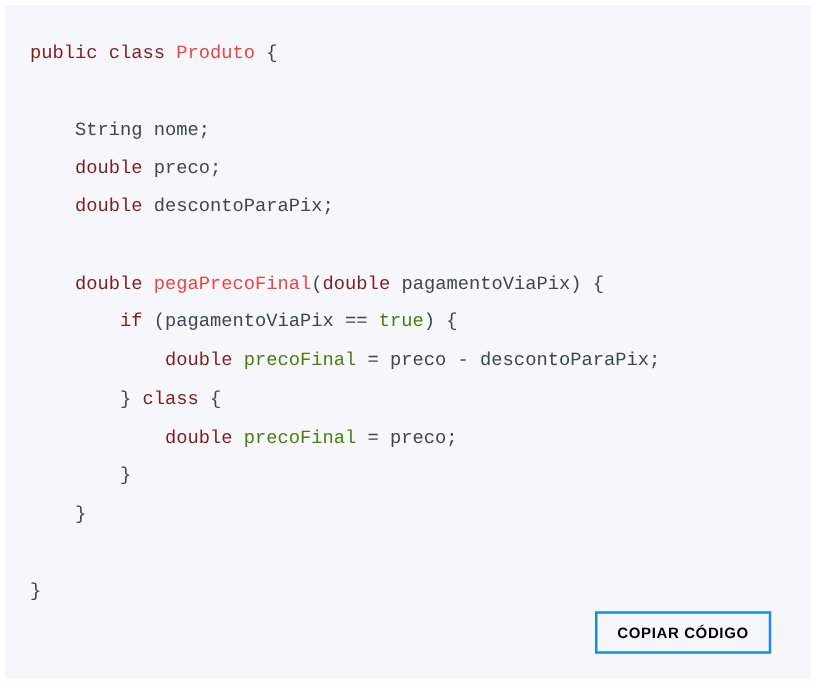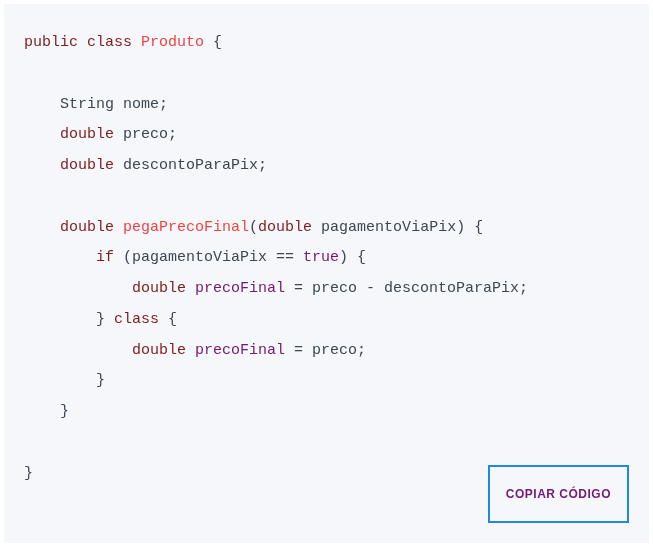--- a/index.html
+++ b/index.html
@@ -16,34 +16,34 @@
       min-height: 539px;
       font-size: 15px;
       line-height: 2.05;
       color: #3d4752;
     }
     pre {
       white-space: pre;
       font-family: inherit;
     }
     .kw-red { color: #7f1d1d; }
-    .kw-blue { color: #701a75; }
+    .kw-blue { color: #4d7c0f; }
     .kw-teal { color: #ef4444; }
     .copy-button {
       position: absolute;
       bottom: 20px;
-      right: 20px;
+      right: 32px;
       border: 2px solid #1e88e5;
       background: transparent;
-      color: #701a75;
+      color: #000000;
       font-family: -apple-system, BlinkMacSystemFont, 'Segoe UI', Arial, sans-serif;
       font-size: 12px;
       font-weight: 700;
       letter-spacing: 0.5px;
-      padding: 20px 16px;
+      padding: 8px 16px;
       cursor: pointer;
       text-transform: uppercase;
     }
   </style>
 </head>
 <body>
 
 <div class="code-block">
   <pre id="code-pre"><span class="kw-red">public</span> <span class="kw-red">class</span> <span class="kw-teal">Produto</span> {
 

